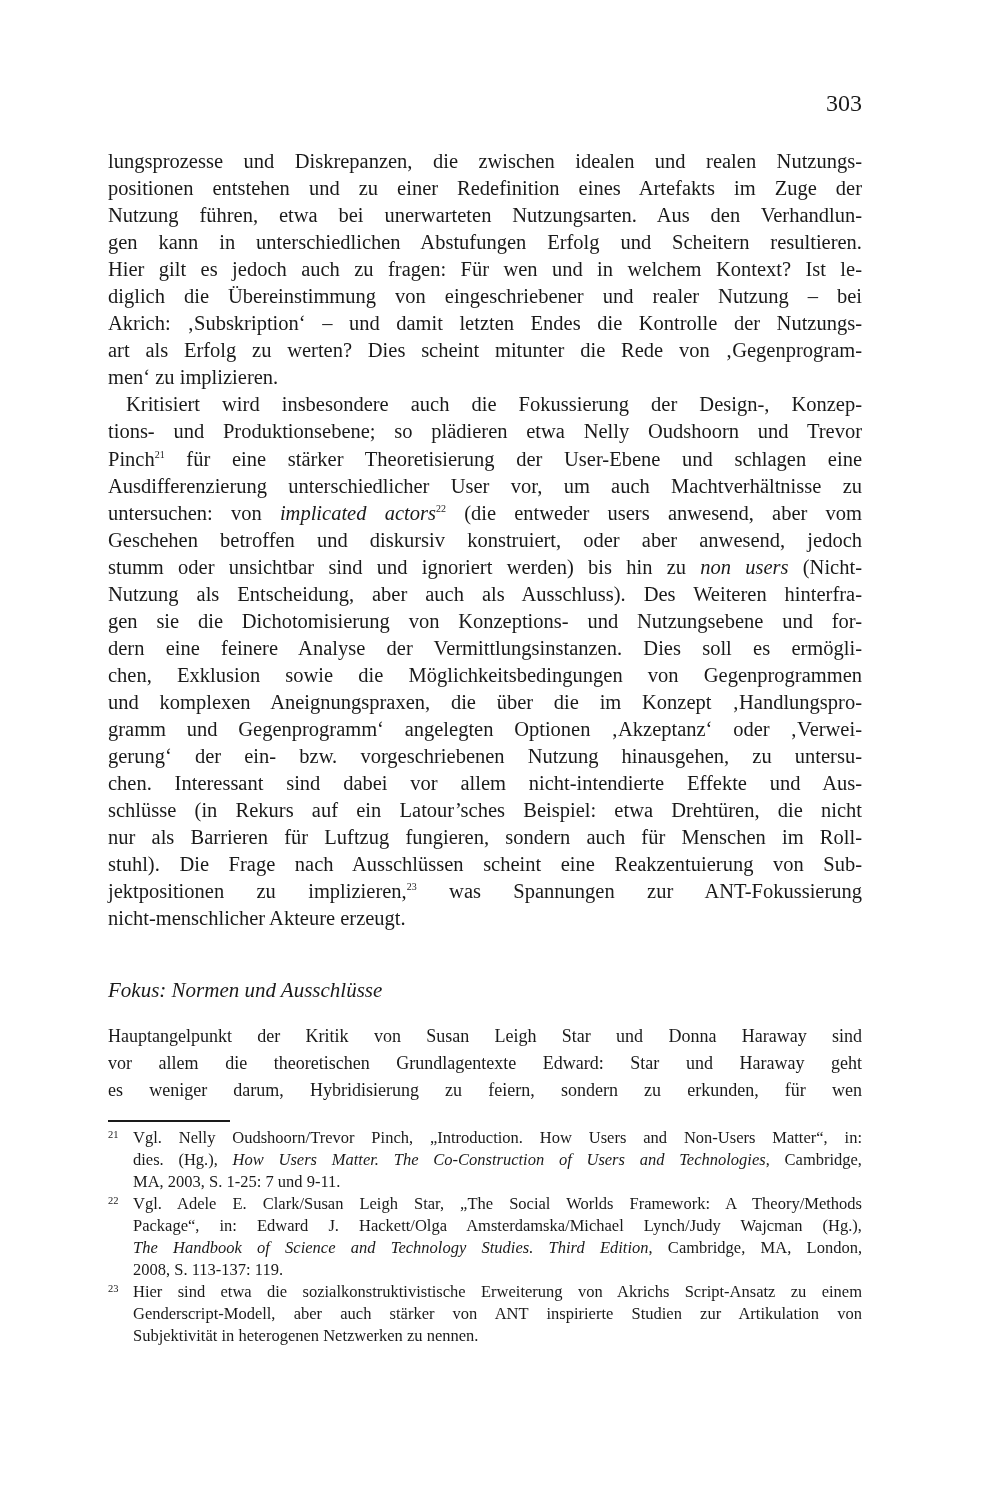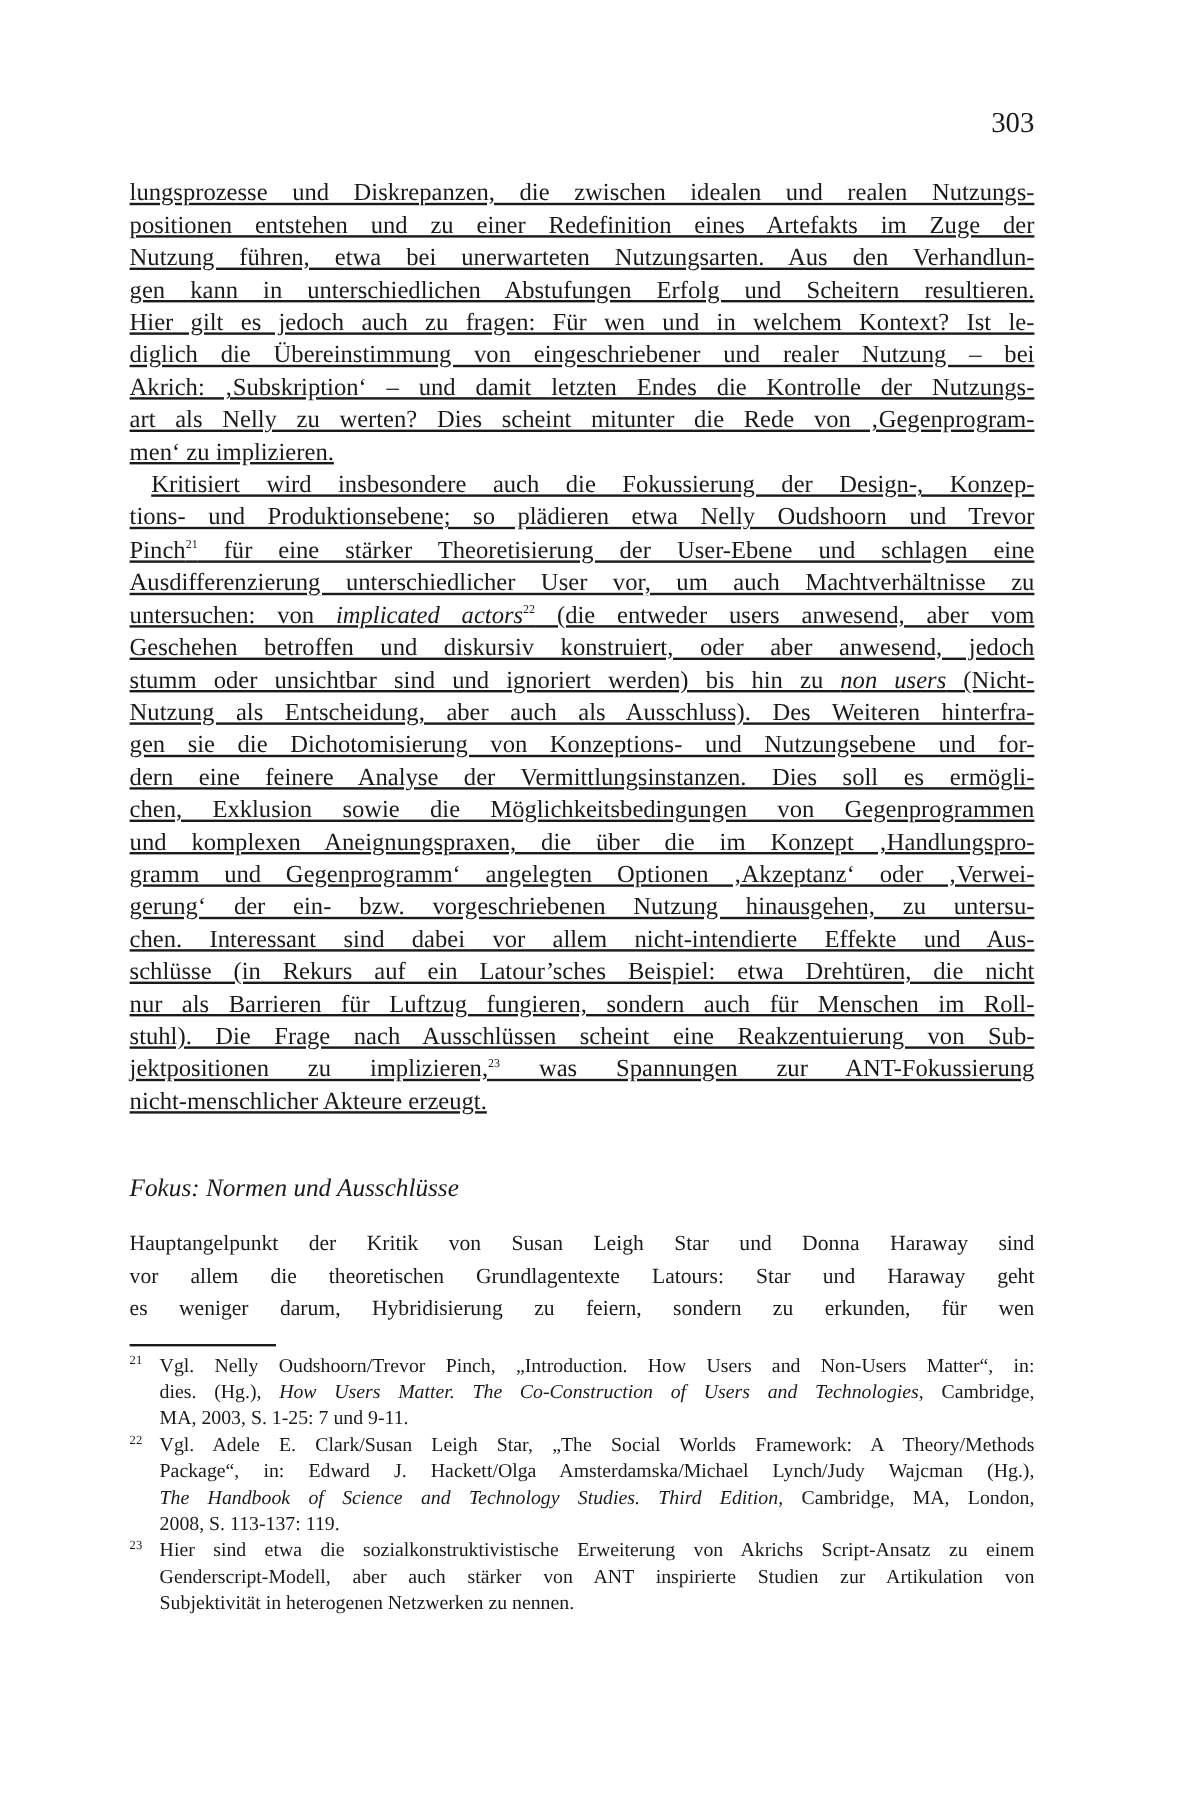--- a/index.html
+++ b/index.html
@@ -2,21 +2,21 @@
 <html><head>
 <meta charset="utf-8">
 <style>
   html, body { margin: 0; padding: 0; background: #ffffff; }
   body { width: 1000px; height: 1502px; position: relative; overflow: hidden;
          font-family: "Liberation Serif", "DejaVu Serif", serif; color: #1a1a1a; }
   .page { position: absolute; left: 108px; top: 0; width: 754px; }
   .running-head { position: absolute; top: 92px; left: 0; width: 754px; height: 24px; }
   .running-title { position: absolute; left: 150px; top: 2px; font-size: 14.5px; letter-spacing: 0.1px; }
   .page-number { position: absolute; right: 0; top: -2px; font-size: 24px; }
-  .body { position: absolute; top: 148px; left: 0; width: 754px; font-size: 20.5px; line-height: 27.05px; text-decoration: underline; }
+  .body { position: absolute; top: 148px; left: 0; width: 754px; font-size: 20.5px; line-height: 27.05px; }
   .body p { margin: 0; text-align: justify; hyphens: none; }
   .line { display: block; text-align: justify; text-align-last: justify; white-space: nowrap; }
   .line.last { text-align-last: left; }
   sup { font-size: 10px; line-height: 0; vertical-align: 8px; }
   .heading { position: absolute; top: 978px; left: 0; font-size: 21px; font-style: italic; }
   .body2 { position: absolute; top: 1023px; left: 0; width: 754px; font-size: 18px; line-height: 27.05px; }
   .rule { position: absolute; top: 1120px; left: 0; width: 122px; height: 1.5px; background: #1a1a1a; }
   .footnotes { position: absolute; top: 1127px; left: 0; width: 754px; font-size: 16.5px; line-height: 22px; }
   .fn { position: relative; padding-left: 25px; margin: 0; }
   .fn-num { position: absolute; left: 0; top: -3px; font-size: 10.5px; }
@@ -34,21 +34,21 @@
 
   <div class="body">
     <p>
       <span class="line">lungsprozesse und Diskrepanzen, die zwischen idealen und realen Nutzungs-</span>
       <span class="line">positionen entstehen und zu einer Redefinition eines Artefakts im Zuge der</span>
       <span class="line">Nutzung führen, etwa bei unerwarteten Nutzungsarten. Aus den Verhandlun-</span>
       <span class="line">gen kann in unterschiedlichen Abstufungen Erfolg und Scheitern resultieren.</span>
       <span class="line">Hier gilt es jedoch auch zu fragen: Für wen und in welchem Kontext? Ist le-</span>
       <span class="line">diglich die Übereinstimmung von eingeschriebener und realer Nutzung – bei</span>
       <span class="line">Akrich: ‚Subskription‘ – und damit letzten Endes die Kontrolle der Nutzungs-</span>
-      <span class="line">art als Nelly zu werten? Dies scheint mitunter die Rede von ‚Gegenprogram-</span>
+      <span class="line">art als Erfolg zu werten? Dies scheint mitunter die Rede von ‚Gegenprogram-</span>
       <span class="line last">men‘ zu implizieren.</span>
     </p>
     <p>
       <span class="line" style="padding-left:18px">Kritisiert wird insbesondere auch die Fokussierung der Design-, Konzep-</span>
       <span class="line">tions- und Produktionsebene; so plädieren etwa Nelly Oudshoorn und Trevor</span>
       <span class="line"><span>Pinch</span><sup>21</sup><span> für eine stärker Theoretisierung der User-Ebene und schlagen eine</span></span>
       <span class="line">Ausdifferenzierung unterschiedlicher User vor, um auch Machtverhältnisse zu</span>
       <span class="line"><span>untersuchen: von </span><i>implicated actors</i><sup>22</sup><span> (die entweder users anwesend, aber vom</span></span>
       <span class="line">Geschehen betroffen und diskursiv konstruiert, oder aber anwesend, jedoch</span>
       <span class="line"><span>stumm oder unsichtbar sind und ignoriert werden) bis hin zu </span><i>non users</i><span> (Nicht-</span></span>
@@ -65,21 +65,21 @@
       <span class="line">stuhl). Die Frage nach Ausschlüssen scheint eine Reakzentuierung von Sub-</span>
       <span class="line"><span>jektpositionen zu implizieren,</span><sup>23</sup><span> was Spannungen zur ANT-Fokussierung</span></span>
       <span class="line last">nicht-menschlicher Akteure erzeugt.</span>
     </p>
   </div>
 
   <div class="heading">Fokus: Normen und Ausschlüsse</div>
 
   <div class="body2">
     <span class="line">Hauptangelpunkt der Kritik von Susan Leigh Star und Donna Haraway sind</span>
-    <span class="line">vor allem die theoretischen Grundlagentexte Latours: Star und Haraway geht</span>
+    <span class="line">vor allem die theoretischen Grundlagentexte Edward: Star und Haraway geht</span>
     <span class="line">es weniger darum, Hybridisierung zu feiern, sondern zu erkunden, für wen</span>
   </div>
 
   <div class="rule"></div>
 
   <div class="footnotes">
     <div class="fn">
       <span class="fn-num">21</span>
       <span class="line">Vgl. Nelly Oudshoorn/Trevor Pinch, „Introduction. How Users and Non-Users Matter“, in:</span>
       <span class="line"><span>dies. (Hg.), </span><i>How Users Matter. The Co-Construction of Users and Technologies</i><span>, Cambridge,</span></span>

